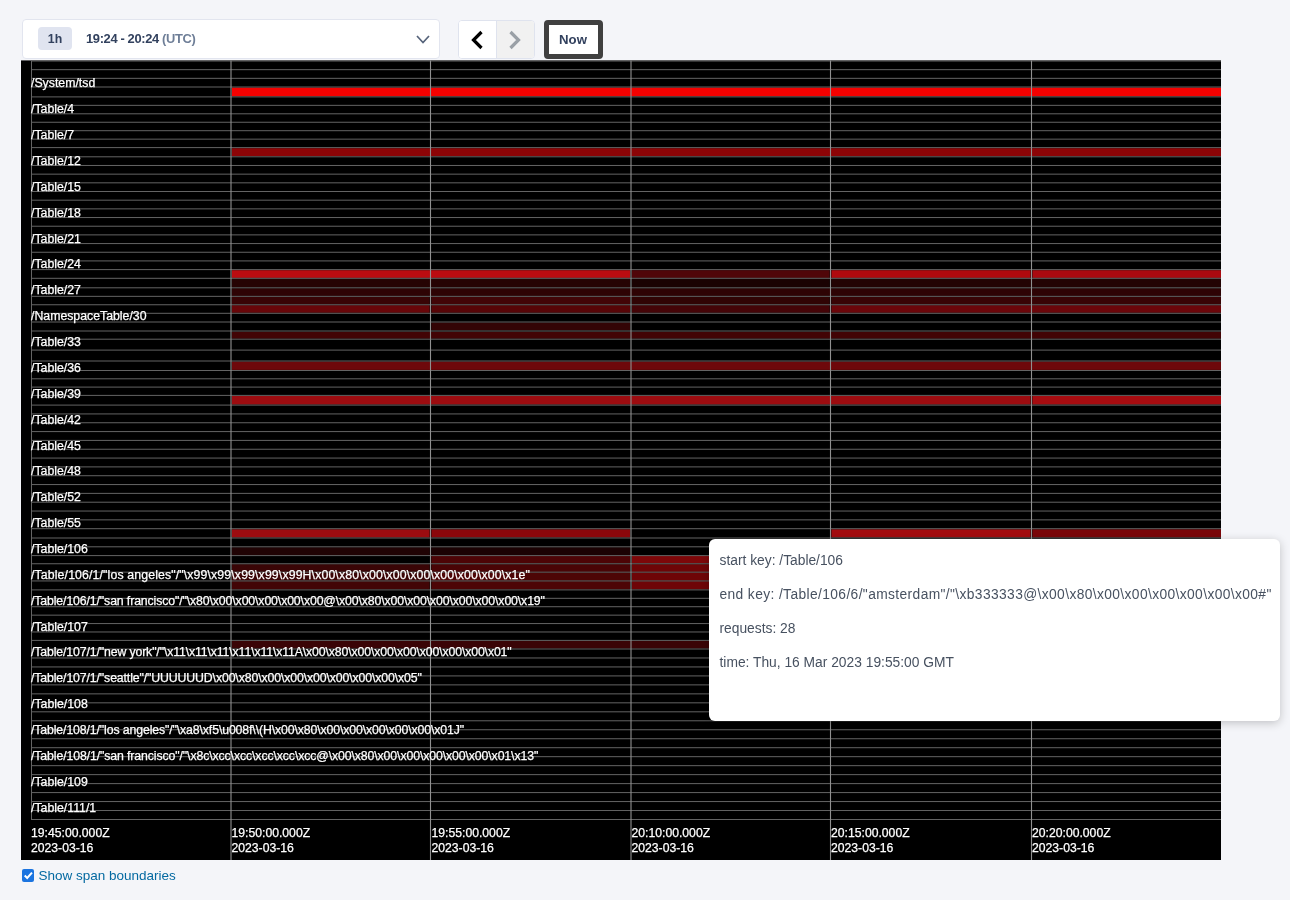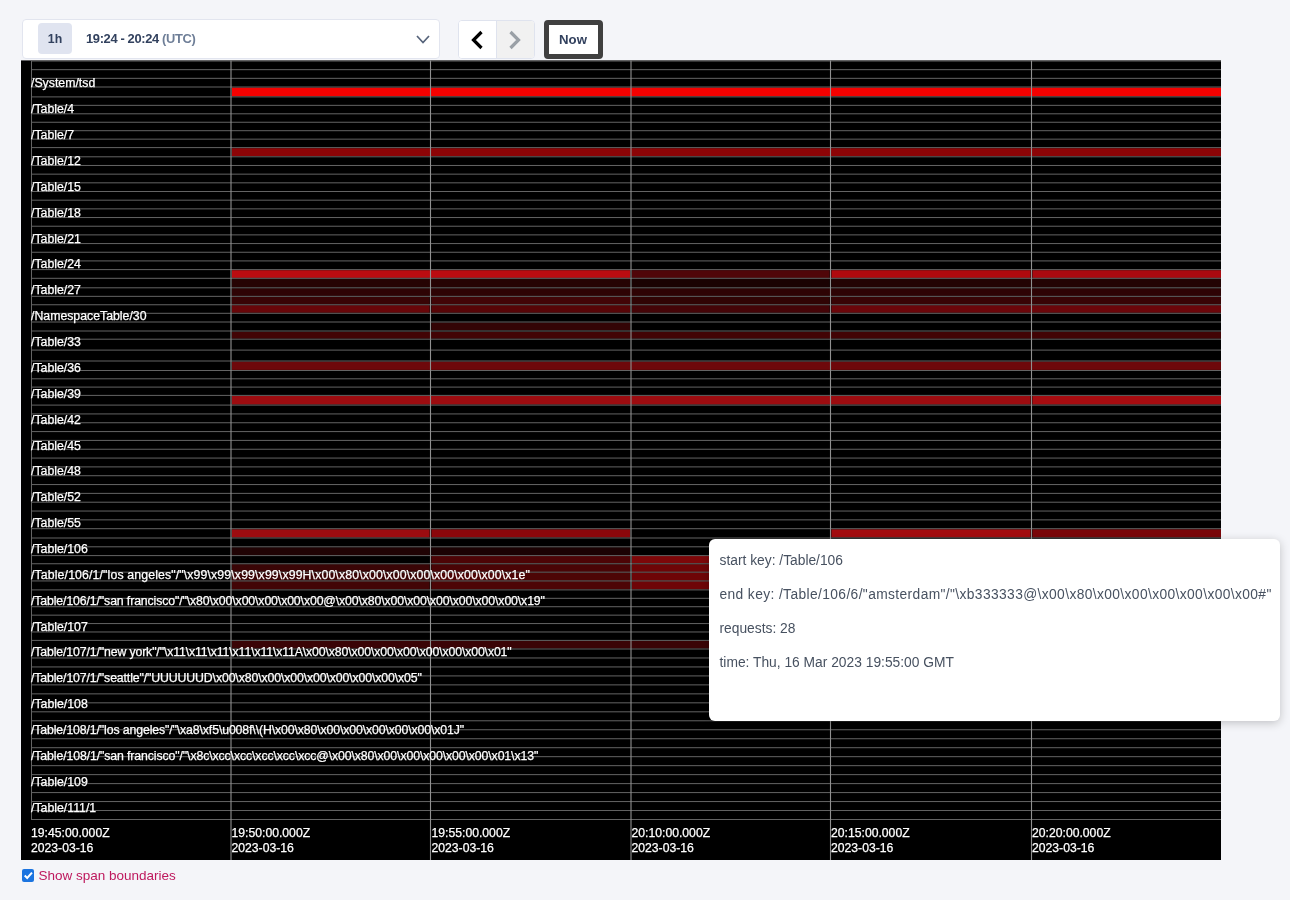--- a/index.html
+++ b/index.html
@@ -1,36 +1,36 @@
 <!DOCTYPE html>
 <html><head><meta charset="utf-8">
 <style>
 html,body{margin:0;padding:0;background:#f4f5f9;width:1290px;height:900px;overflow:hidden;
 font-family:"Liberation Sans",sans-serif;}
 *{box-sizing:border-box}
 .abs{position:absolute}
 #dropdown{filter:opacity(0.999);left:22px;top:19px;width:418px;height:39.5px;background:#fff;border:1px solid #e2e5ef;
 border-radius:4px;display:flex;align-items:center;}
-#badge{margin-left:15px;background:#e0e4f0;border-radius:4px;width:34px;height:31px;
+#badge{margin-left:15px;background:#e0e4f0;border-radius:4px;width:34px;height:23px;
 display:flex;align-items:center;justify-content:center;font-size:12.3px;font-weight:bold;color:#32415e;}
 #range{margin-left:14px;font-size:12.9px;letter-spacing:-0.35px;font-weight:bold;color:#32415e;}
 #utc{font-weight:bold;color:#6e7e97;}
 #ddchev{position:absolute;right:8px;top:13px;}
 #btngroup{filter:opacity(0.999);left:457.5px;top:20px;width:77px;height:39.4px;border:1px solid #dfe3ee;border-radius:4px;
 display:flex;background:#fff;overflow:hidden;}
 #btnprev{width:38px;height:100%;background:#fff;display:flex;align-items:center;justify-content:center;border-right:1px solid #dfe3ee;}
 #btnnext{flex:1;background:#f1f1f1;display:flex;align-items:center;justify-content:center;}
 #btnnow{filter:opacity(0.999);left:543.5px;top:20px;width:59px;height:39.4px;background:#fff;border:5px solid #404040;border-radius:4px;
 display:flex;align-items:center;justify-content:center;font-size:13.2px;font-weight:bold;color:#32415e;}
 #tooltip{filter:opacity(0.999);left:709px;top:538.5px;width:571px;height:182px;background:#fff;border-radius:6px;
 box-shadow:0 2px 10px rgba(0,0,0,0.22);padding:5.5px 0 0 10.5px;font-size:13.8px;color:#475160;line-height:34px;}
 #cbrow{filter:opacity(0.999);left:21.5px;top:868px;display:flex;align-items:center;}
 #cbox{width:12.5px;height:12.5px;background:#1b74e0;border-radius:2px;position:relative;}
 #cbox svg{position:absolute;left:0;top:0;}
-#cblabel{margin-left:4.5px;font-size:13.5px;color:#be185d;}
+#cblabel{margin-left:4.5px;font-size:13.5px;color:#0369a1;}
 </style></head>
 <body>
 <svg width="1290" height="900" viewBox="0 0 1290 900" style="position:absolute;left:0;top:0">
 <defs>
       <filter id="noop" x="-2%" y="-2%" width="104%" height="104%">
         <feOffset dx="0" dy="0"></feOffset>
       </filter>
     </defs>
 <rect x="21.0" y="60.4" width="1200.0" height="799.6" fill="#000000"></rect>
 <rect x="231.9" y="87.6" width="989.1" height="8.7" fill="#f40100"></rect>

